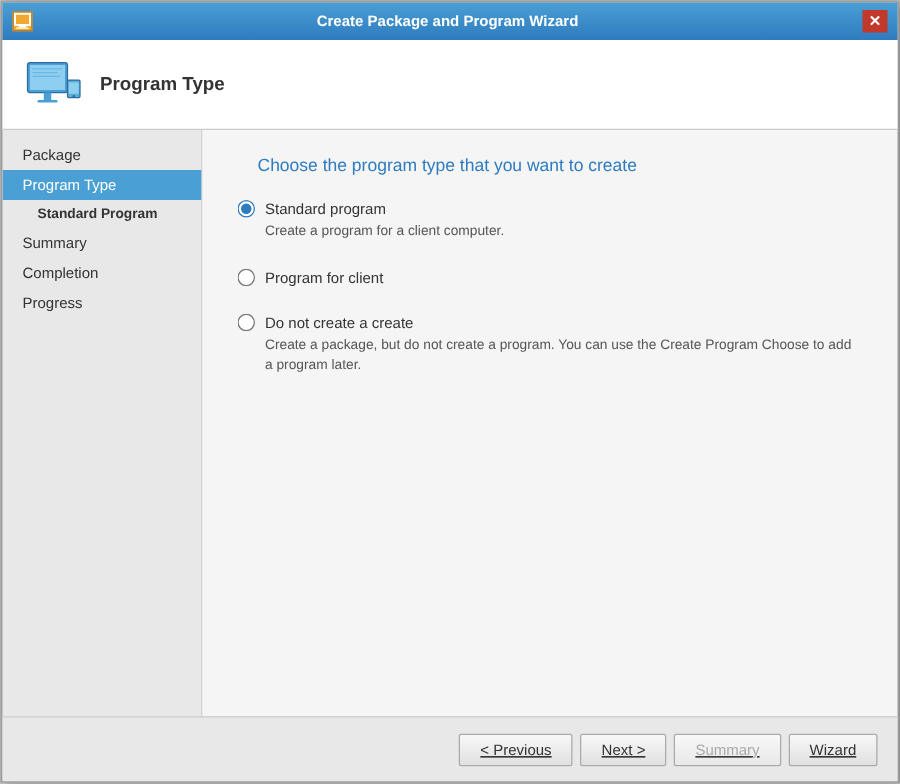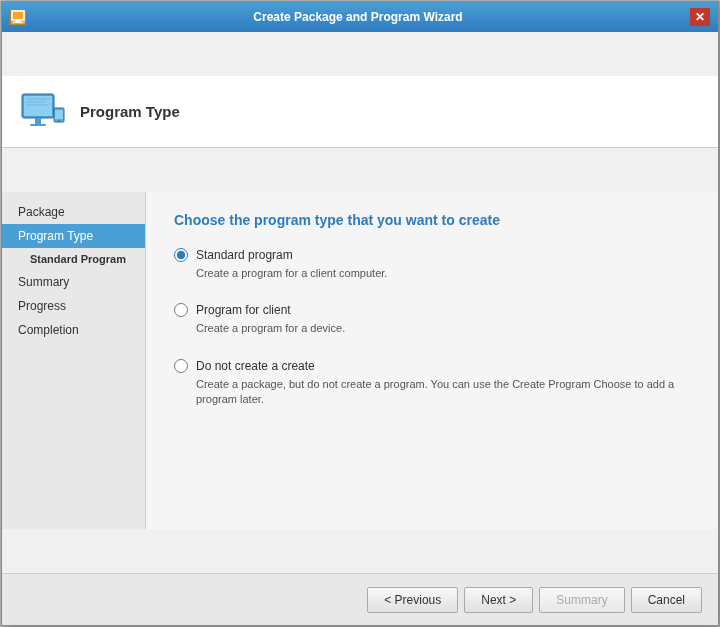--- a/index.html
+++ b/index.html
@@ -15,21 +15,20 @@
       overflow: hidden;
     }
     .window {
       width: 718px;
       height: 625px;
       background: #f0f0f0;
       border: 1px solid #888;
       box-shadow: 2px 2px 8px rgba(0,0,0,0.4);
       display: flex;
       flex-direction: column;
-      gap: 44px;
     }
     .title-bar {
       background: linear-gradient(to bottom, #4a9fd4, #2e7bbf);
       height: 30px;
       display: flex;
       align-items: center;
       justify-content: space-between;
       padding: 0 8px;
       flex-shrink: 0;
     }
@@ -84,21 +83,21 @@
       font-size: 15px;
       font-weight: 600;
       color: #333;
     }
     .content-area {
       display: flex;
       flex: 1;
       overflow: hidden;
     }
     .sidebar {
-      width: 144px;
+      width: 160px;
       background: #e8e8e8;
       border-right: 1px solid #ccc;
       padding: 8px 0;
       flex-shrink: 0;
     }
     .sidebar-item {
       padding: 5px 16px;
       color: #333;
       cursor: pointer;
       font-size: 12px;
@@ -116,22 +115,23 @@
     }
     .main-content {
       flex: 1;
       padding: 20px 28px;
       background: #f5f5f5;
       overflow-y: auto;
     }
     .main-heading {
       color: #2e7bbf;
       font-size: 14px;
-      font-weight: 700;
+      font-weight: 400;
       margin-bottom: 20px;
+      margin-left: 16px;
     }
     .radio-group {
       margin-bottom: 0;
     }
     .radio-option {
       margin-bottom: 22px;
     }
     .radio-label {
       display: flex;
       align-items: center;
@@ -158,20 +158,21 @@
     .footer {
       height: 52px;
       background: #e8e8e8;
       border-top: 1px solid #ccc;
       display: flex;
       align-items: center;
       justify-content: flex-end;
       padding: 0 16px;
       gap: 6px;
       flex-shrink: 0;
+      text-decoration: underline;
     }
     .btn {
       height: 26px;
       padding: 0 16px;
       border: 1px solid #aaa;
       background: linear-gradient(to bottom, #f8f8f8, #e0e0e0);
       color: #333;
       font-size: 12px;
       cursor: pointer;
       border-radius: 2px;
@@ -225,56 +226,55 @@
     <span class="header-title">Program Type</span>
   </div>
 
   <div class="content-area">
 
     <div class="sidebar">
       <div class="sidebar-item">Package</div>
       <div class="sidebar-item active">Program Type</div>
       <div class="sidebar-item sub bold">Standard Program</div>
       <div class="sidebar-item">Summary</div>
+      <div class="sidebar-item">Completion</div>
       <div class="sidebar-item">Progress</div>
-      <div class="sidebar-item">Completion</div>
     </div>
 
     <div class="main-content">
       <div class="main-heading">Choose the program type that you want to create</div>
 
       <div class="radio-group">
 
         <div class="radio-option">
           <label class="radio-label">
             <input type="radio" class="radio-input" name="program-type" checked="" style="">
             <span class="radio-text">Standard program</span>
           </label>
           <div class="radio-desc">Create a program for a client computer.</div>
         </div>
 
         <div class="radio-option">
           <label class="radio-label">
             <input type="radio" class="radio-input" name="program-type" style="">
             <span class="radio-text">Program for client</span>
           </label>
-          <div class="radio-desc">Create a program for a device.</div>
         </div>
 
         <div class="radio-option">
           <label class="radio-label">
             <input type="radio" class="radio-input" name="program-type" style="">
             <span class="radio-text">Do not create a create</span>
           </label>
           <div class="radio-desc">Create a package, but do not create a program. You can use the Create Program Choose to add a program later.</div>
         </div>
 
       </div>
     </div>
   </div>
 
   <div class="footer">
     <button class="btn">&lt; Previous</button>
     <button class="btn">Next &gt;</button>
     <button class="btn" disabled="">Summary</button>
-    <button class="btn">Cancel</button>
+    <button class="btn">Wizard</button>
   </div>
 </div>
 
 </body></html>

